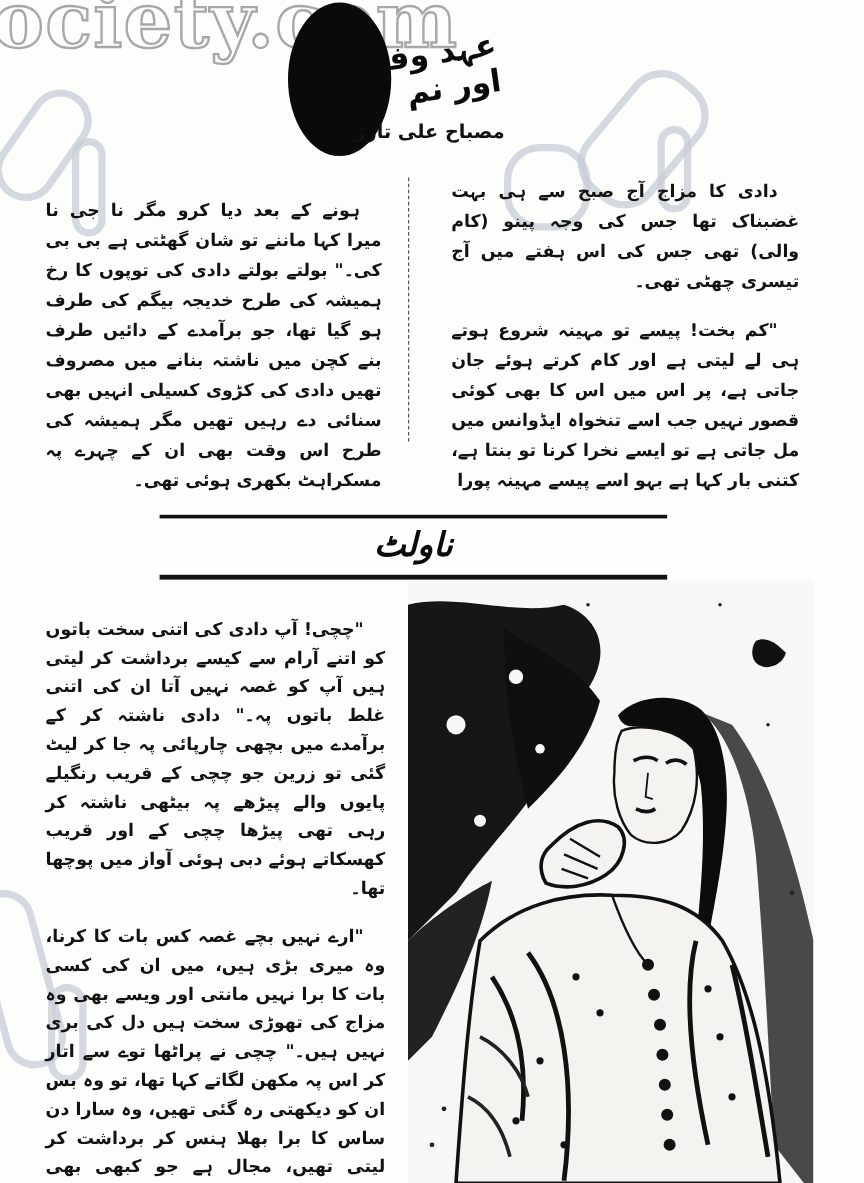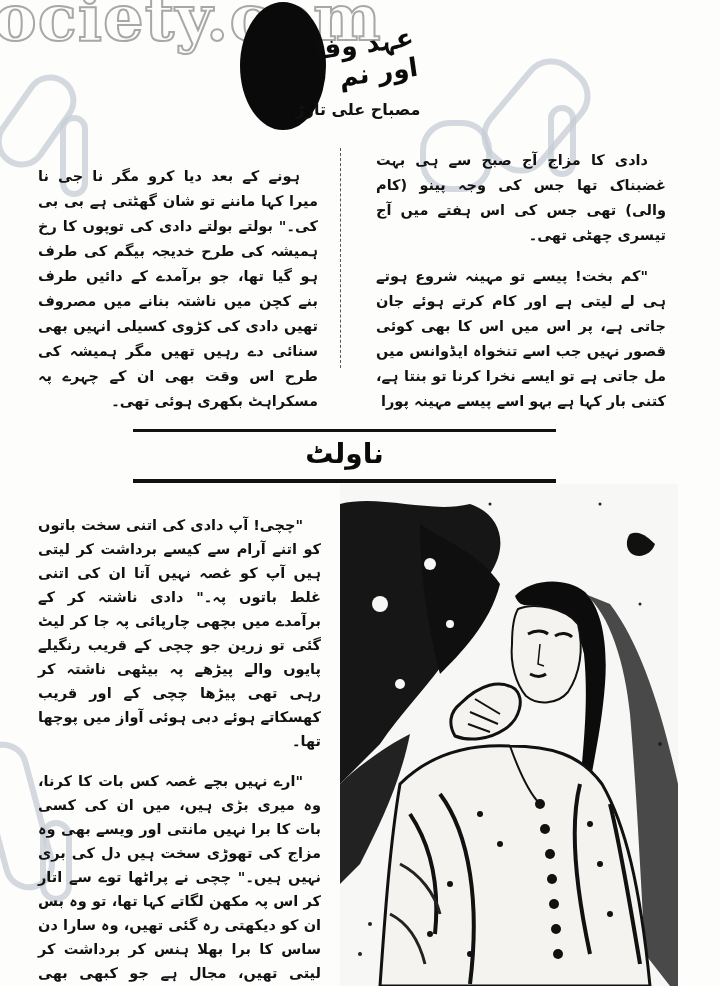--- a/index.html
+++ b/index.html
@@ -60,21 +60,21 @@
     border-left: 1px dashed #555;
   }
 
   
   .band-line { position: absolute; left: 133px; width: 423px; height: 3px; background: #111; }
   .band-line.top { top: 429px; }
   .band-line.bottom { top: 479px; height: 4px; }
   .genre {
     position: absolute; left: 133px; top: 437px; width: 423px;
     text-align: center; direction: rtl;
-    font-size: 28px; font-weight: bold; color: #0a0a0a;
+    font-size: 28px; font-weight: bold; color: #0a0a0a; font-style: italic;
   }
 
   
   .illustration {
     position: absolute; left: 340px; top: 484px; width: 338px; height: 502px;
     background: #f7f7f5; overflow: hidden;
   }
   .illustration svg { width: 100%; height: 100%; display: block; }
 </style>
 </head>

